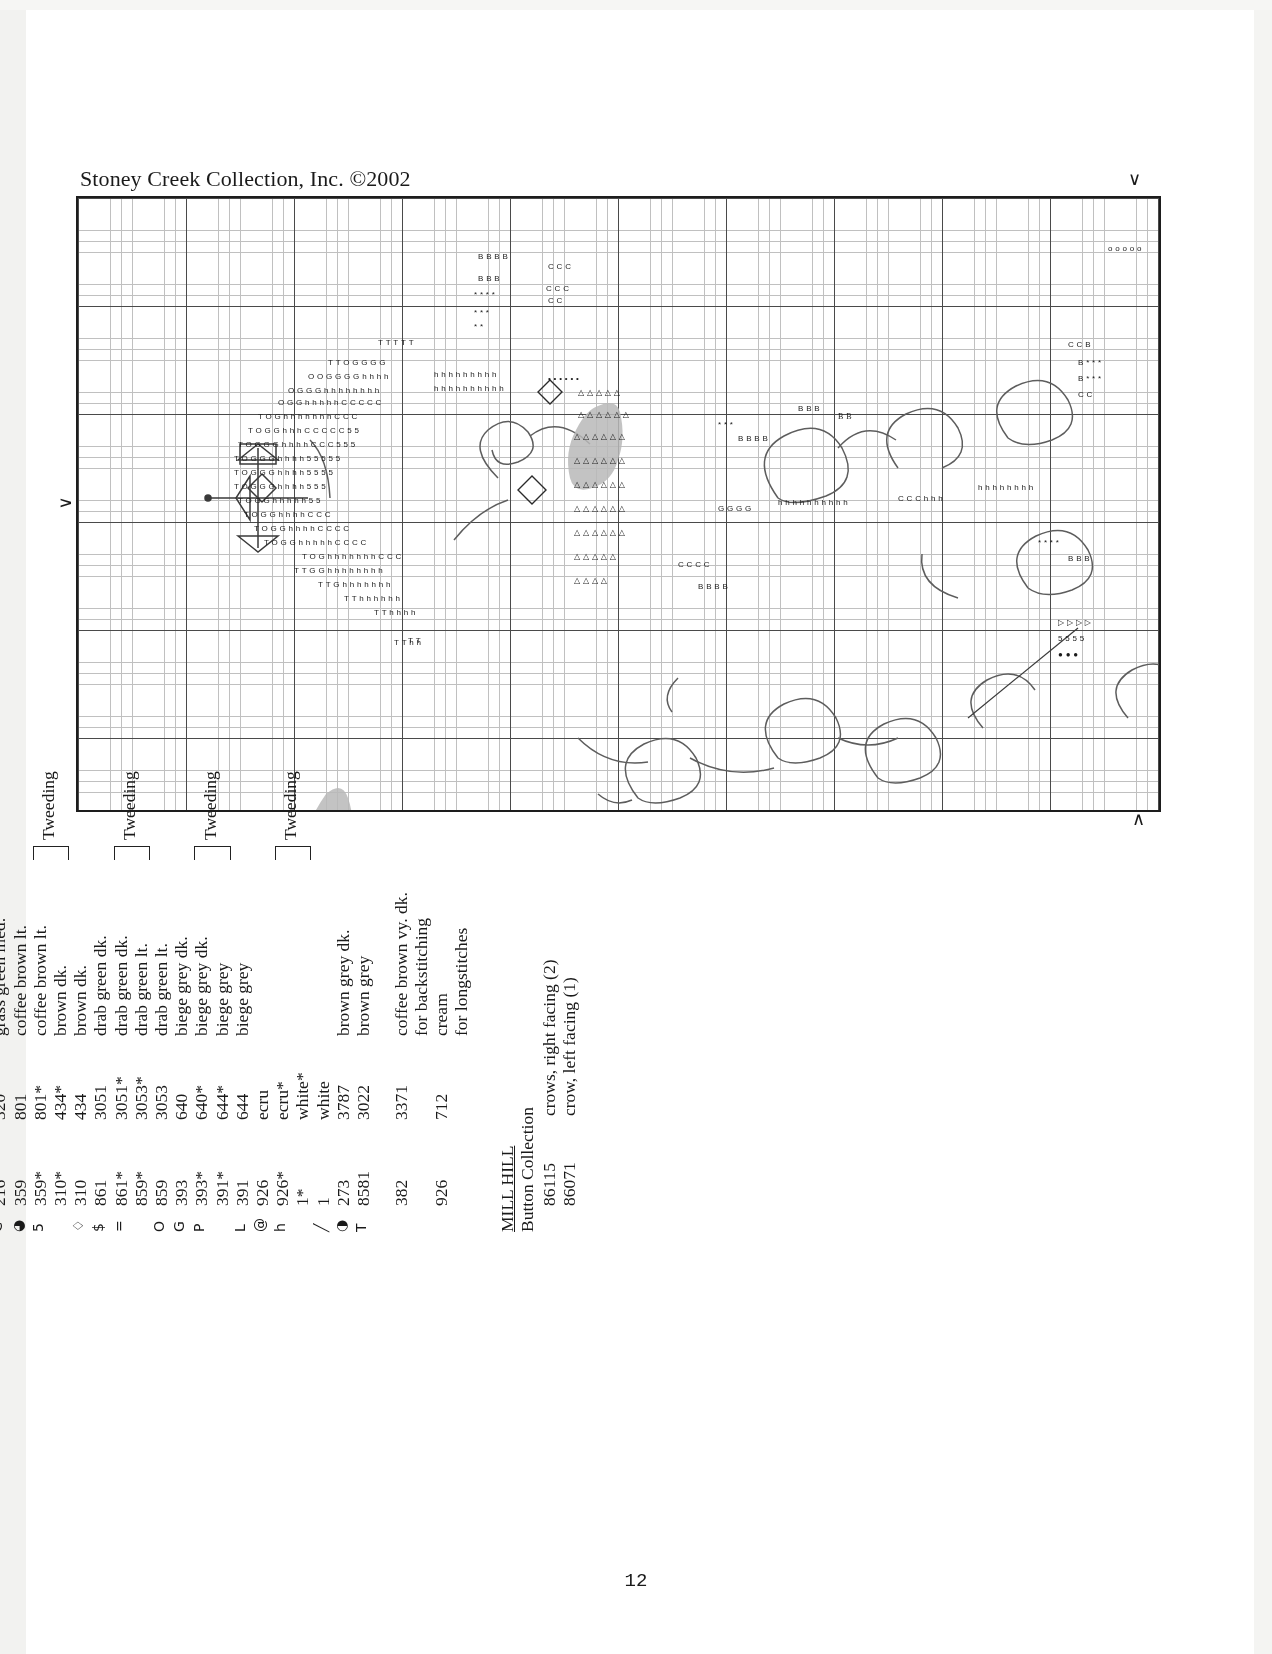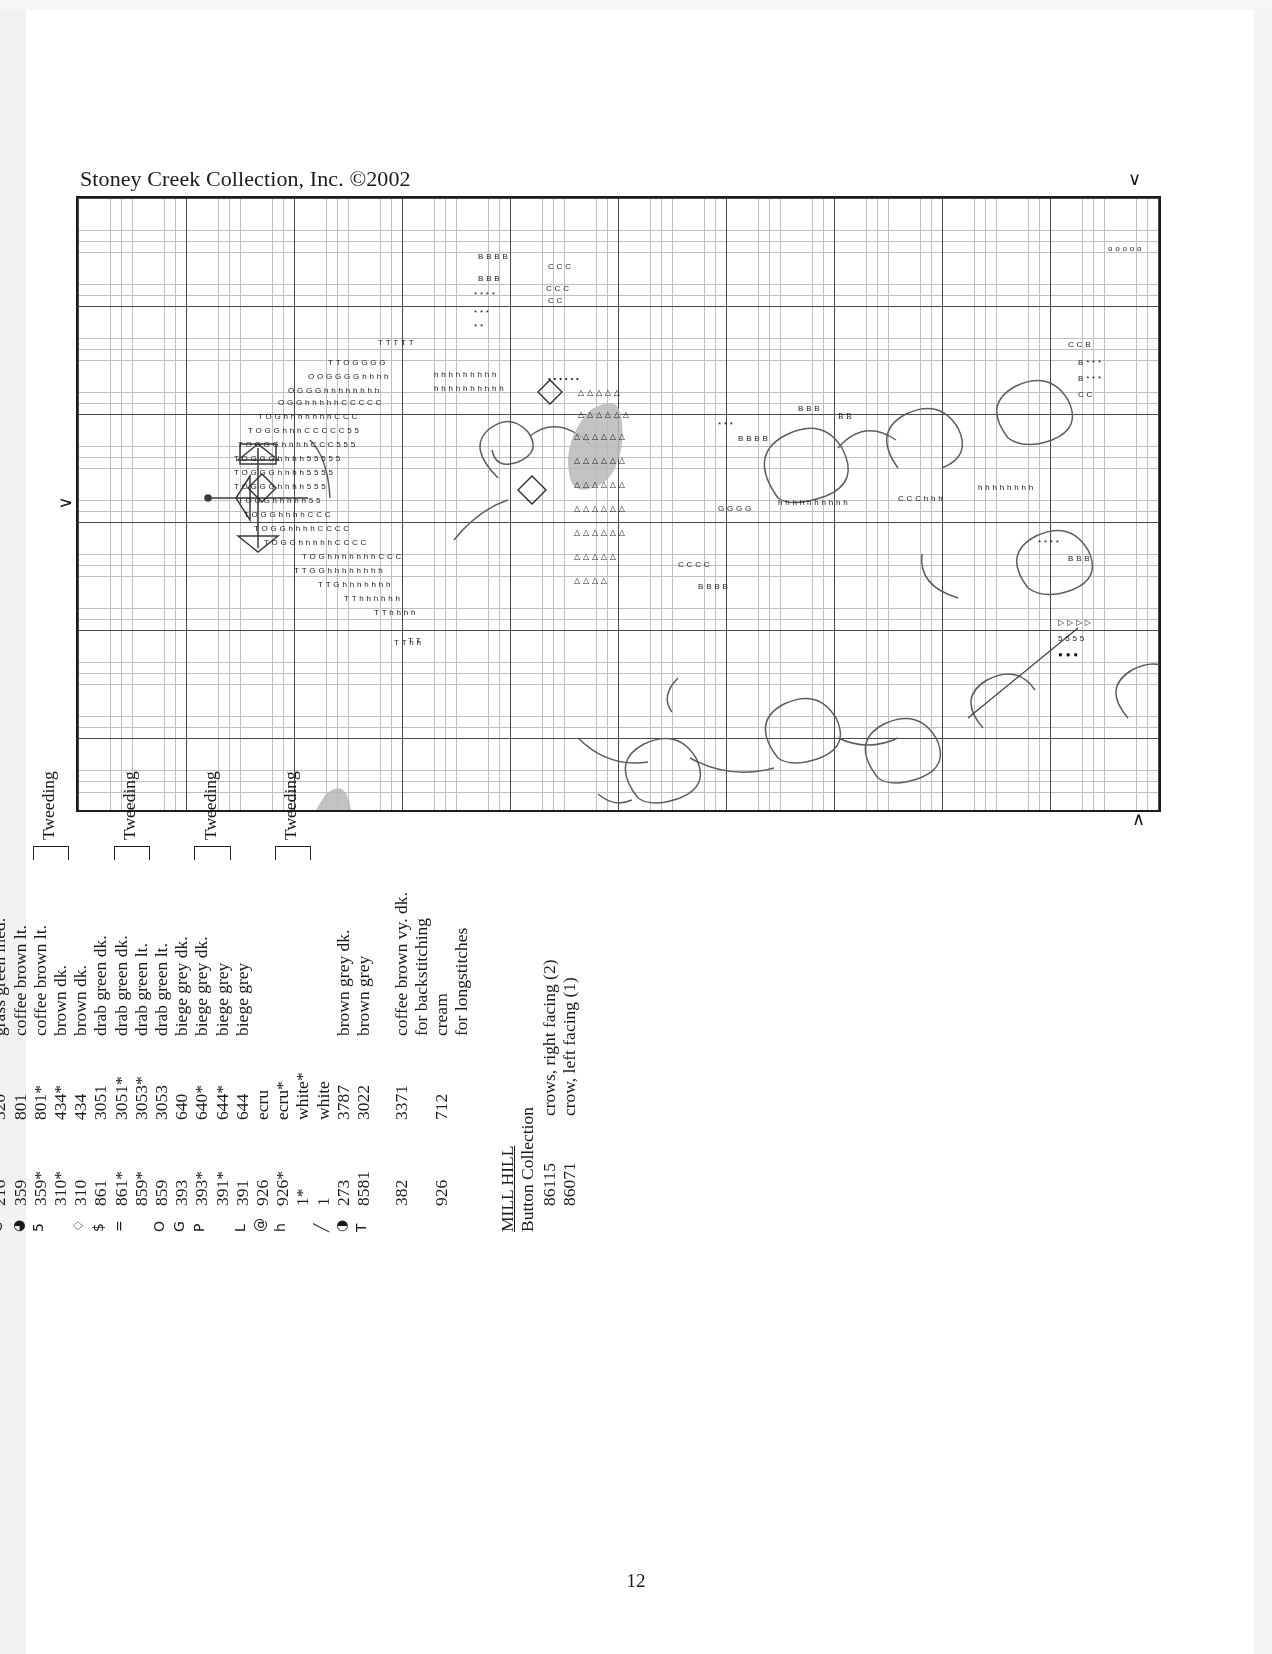--- a/index.html
+++ b/index.html
@@ -93,20 +93,21 @@
   .tw-bracket{position:absolute;border:1.4px solid #222;border-left:none;width:13px;}
   .tw-label{position:absolute;font-size:17.5px;white-space:nowrap;}
 
   .millhill-title{position:absolute;font-size:17.5px;white-space:nowrap;
     text-decoration:underline;}
   .millhill-sub{position:absolute;font-size:17.5px;white-space:nowrap;}
 
   .page-num{
     position:absolute;left:0;top:1570px;width:1272px;text-align:center;
     font-size:19px;
+    font-family:Liberation Mono, monospace;
   }
 </style>
 </head>
 <body>
 
 <div class="page-edge-left"></div>
 <div class="page-edge-right"></div>
 <div class="page-edge-top"></div>
 
 <div class="copyright">Stoney Creek Collection, Inc. ©2002</div>

